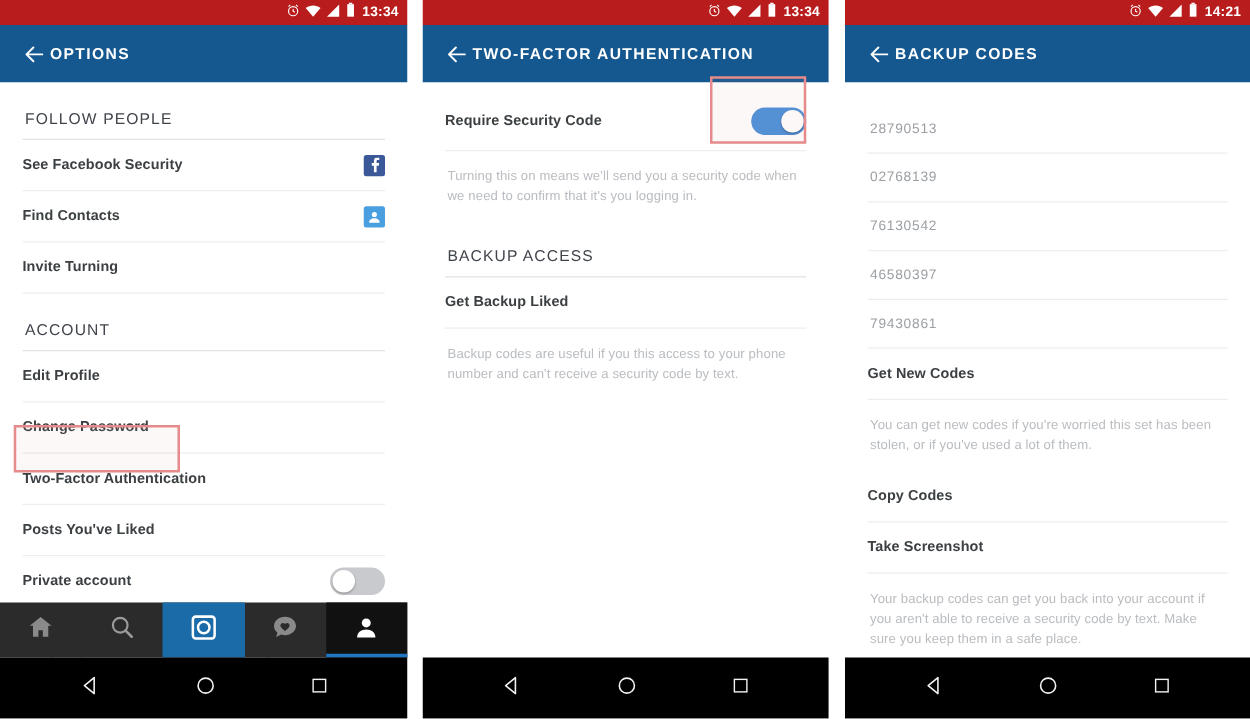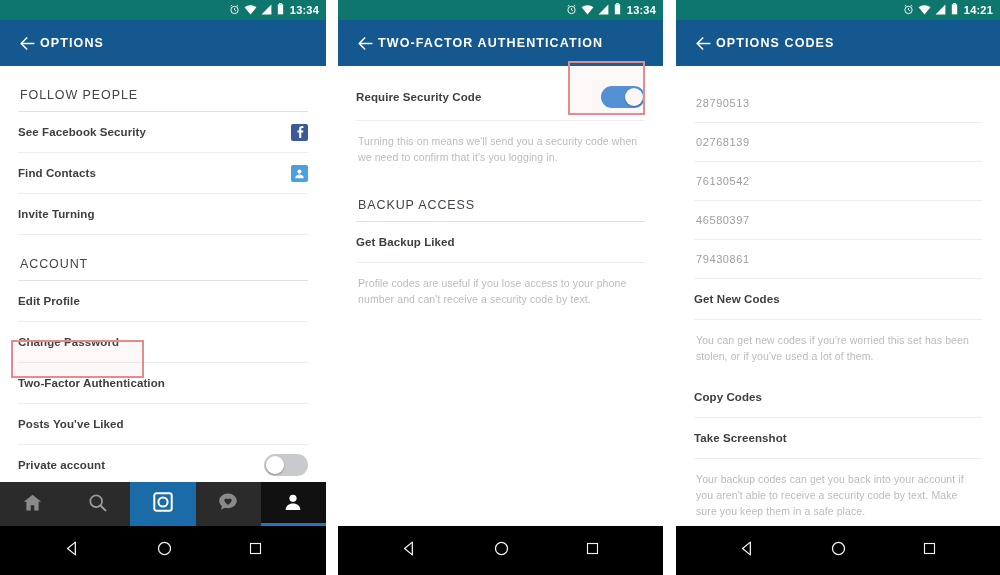--- a/index.html
+++ b/index.html
@@ -11,21 +11,21 @@
   }
   .stage { position: relative; width: 1000px; height: 575px; background: #ffffff; }
 
   .panel { position: absolute; top: 0; height: 575px; background: #ffffff; overflow: hidden; }
   #panel-1 { left: 0;   width: 326px; }
   #panel-2 { left: 338px; width: 325px; }
   #panel-3 { left: 676px; width: 324px; }
 
   
   .statusbar {
-    height: 20px; background: #0f766e;
+    height: 20px; background: #b91c1c;
     display: flex; align-items: center; justify-content: flex-end;
     padding-right: 7px; gap: 4px;
   }
   .st-ico { display: block; }
   .st-time {
     color: #ffffff; font-size: 11px; font-weight: bold;
     letter-spacing: .2px; margin-left: 2px;
   }
 
   
@@ -336,21 +336,21 @@
       <div class="note">Turning this on means we'll send you a security code when we need to confirm that it's you logging in.</div>
 
       <div class="section-head" style="padding-top:28px;">BACKUP ACCESS</div>
       <div class="hr"></div>
 
       <div class="row">
         <span class="row-label">Get Backup Liked</span>
       </div>
       <div class="hr-light"></div>
 
-      <div class="note">Profile codes are useful if you lose access to your phone number and can't receive a security code by text.</div>
+      <div class="note">Backup codes are useful if you this access to your phone number and can't receive a security code by text.</div>
     </div>
 
     <div class="hl-box" style="left:230px; top:61px; width:77px; height:54px;"></div>
 
     <div class="navbar">
       <span>
         <svg width="17" height="17" viewBox="0 0 24 24">
             <path d="M16 3L5 12l11 9z" fill="none" stroke="#f2f2f2" stroke-width="1.8" stroke-linejoin="round"></path>
           </svg>
       </span>
@@ -395,21 +395,21 @@
       </span>
       <span class="st-time">14:21</span>
     </div>
 
     <div class="appbar">
       <span class="back-btn">
         <svg width="19" height="19" viewBox="0 0 24 24">
             <path d="M20 12H5M11 5l-7 7 7 7" stroke="#fff" stroke-width="2" fill="none" stroke-linecap="round" stroke-linejoin="round"></path>
           </svg>
       </span>
-      <span class="appbar-title">OPTIONS CODES</span>
+      <span class="appbar-title">BACKUP CODES</span>
     </div>
 
     <div class="content">
       <div style="height:18px;"></div>
 
       <div class="code-row">
         <span class="code-text">28790513</span>
       </div>
       <div class="hr-light"></div>
 

